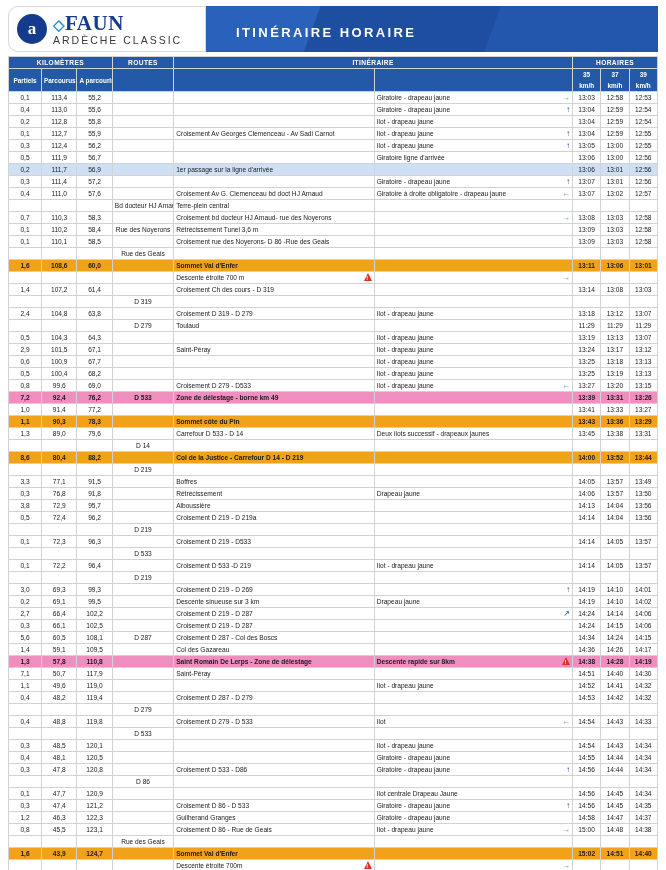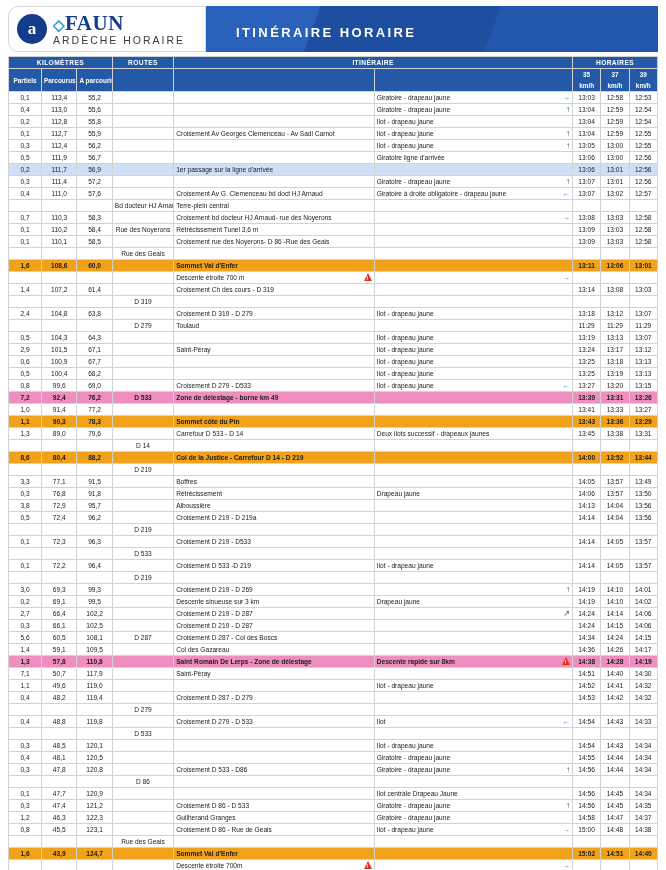--- a/index.html
+++ b/index.html
@@ -175,21 +175,21 @@
 </head>
 <body>
 
 <div class="page">
 
   <div class="header">
     <div class="logo-box">
       <div class="logo-mark">a</div>
       <div class="logo-text">
         <div class="logo-faun"><span class="swoosh">◇</span><span>FAUN</span></div>
-        <div class="logo-sub">ARDÈCHE HORAIRE</div>
+        <div class="logo-sub">ARDÈCHE CLASSIC</div>
       </div>
     </div>
     <div class="header-band">
       <div class="header-title">ITINÉRAIRE HORAIRE</div>
     </div>
   </div>
 
   <table class="sheet">
     <colgroup>
       <col class="c0">

